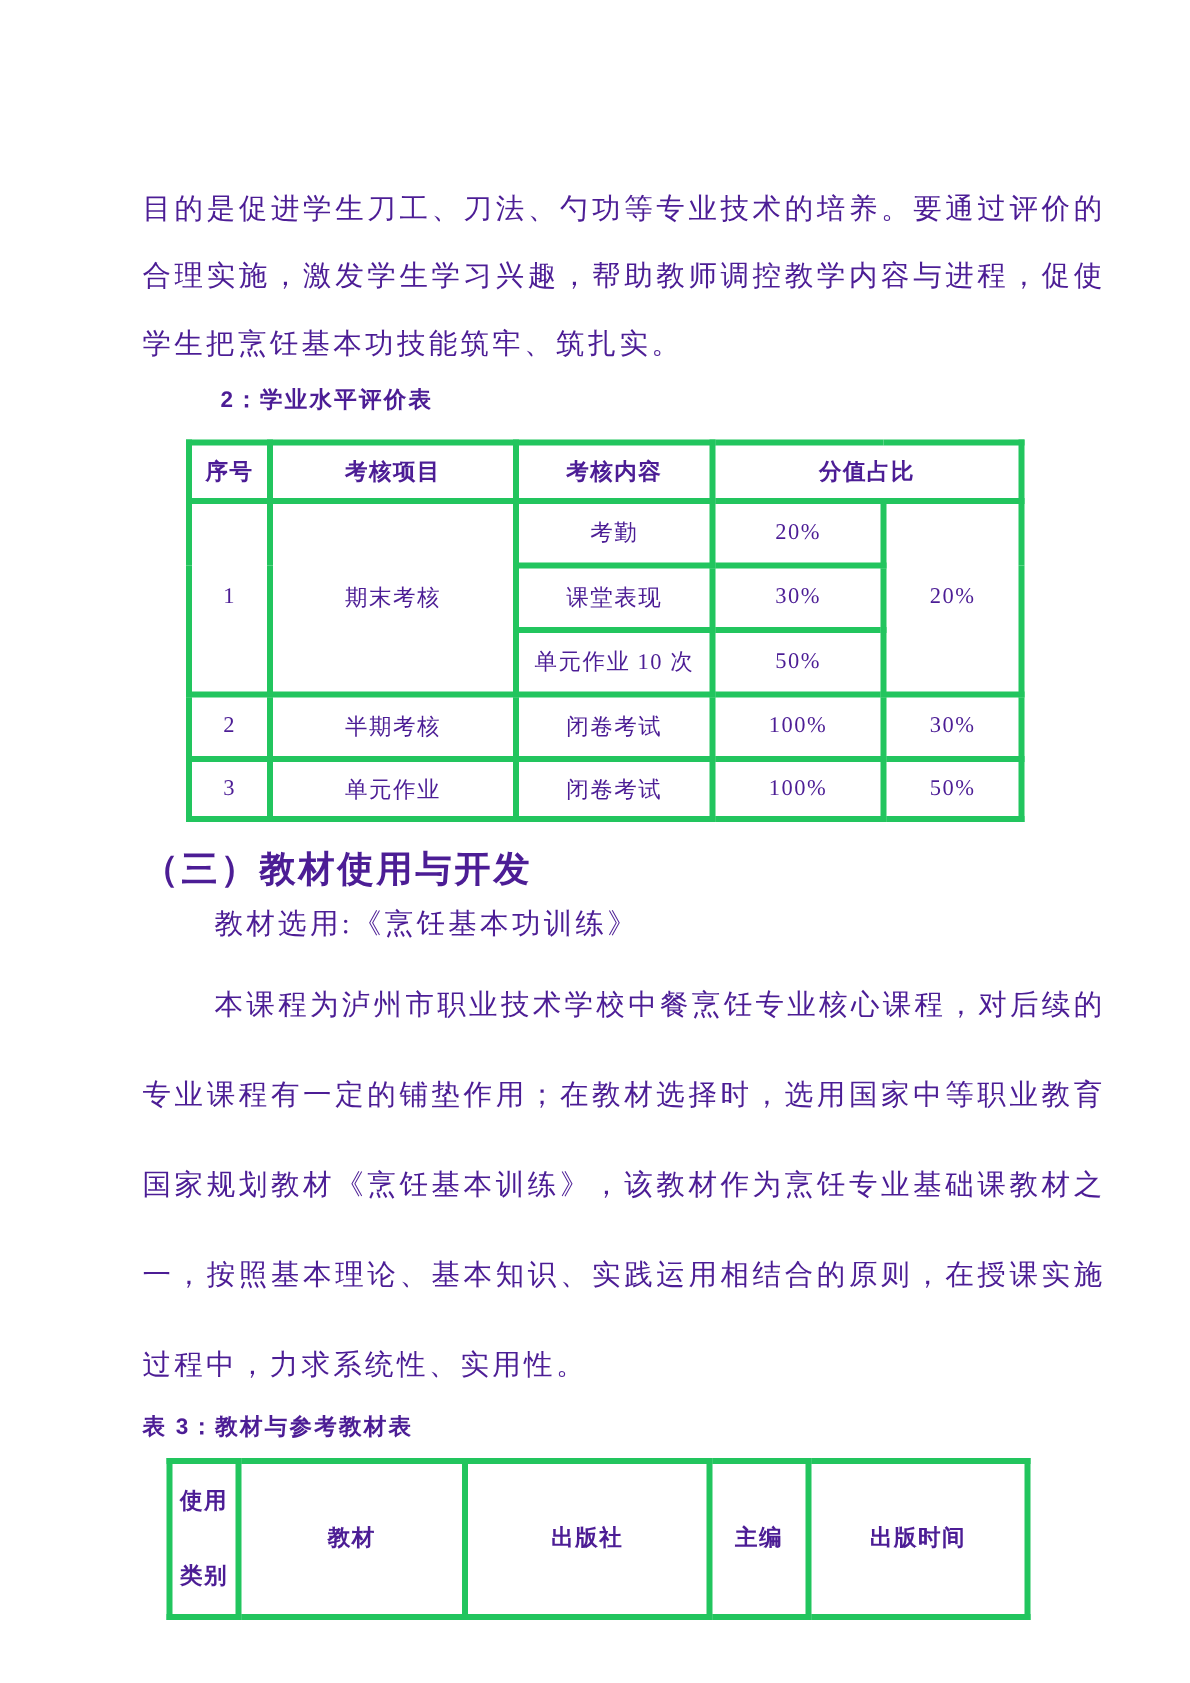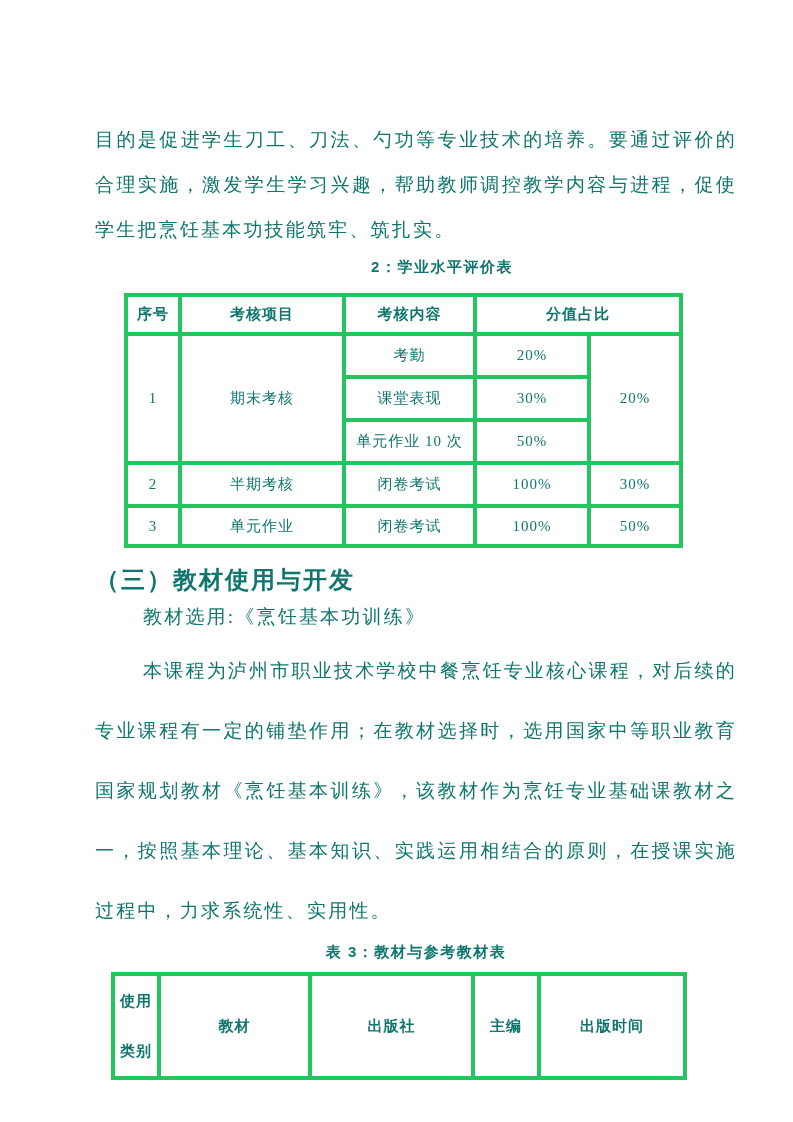--- a/index.html
+++ b/index.html
@@ -4,39 +4,39 @@
 <style>
   html, body { margin: 0; padding: 0; background: #ffffff; }
   .page {
     position: relative;
     width: 793px;
     height: 1122px;
     box-sizing: border-box;
     background: #ffffff;
     padding: 117px 56px 0 95px;
     overflow: hidden;
-    color: #0f766e;
+    color: #4c1d95;
     font-family: "Liberation Serif", "DejaVu Serif", serif;
   }
   .body-text {
     margin: 0;
     font-size: 19px;
     line-height: 45px;
     letter-spacing: 2.2px;
     text-align: justify;
     text-justify: inter-ideograph;
   }
   .para-course { line-height: 60px; margin-top: 9px; text-indent: 48px; }
   .table-caption {
     margin: 0;
     font-family: "Liberation Sans", "DejaVu Sans", sans-serif;
     font-size: 15px;
     font-weight: bold;
     line-height: 22px;
-    text-align: center;
+    text-align: left;
     letter-spacing: 1.5px;
   }
   .caption-1 { margin-top: 4px; text-indent: 52px; }
   .caption-2 { margin-top: 0; }
   .section-heading {
     margin: 17px 0 0 0;
     font-size: 24px;
     font-weight: bold;
     line-height: 30px;
     letter-spacing: 2px;

